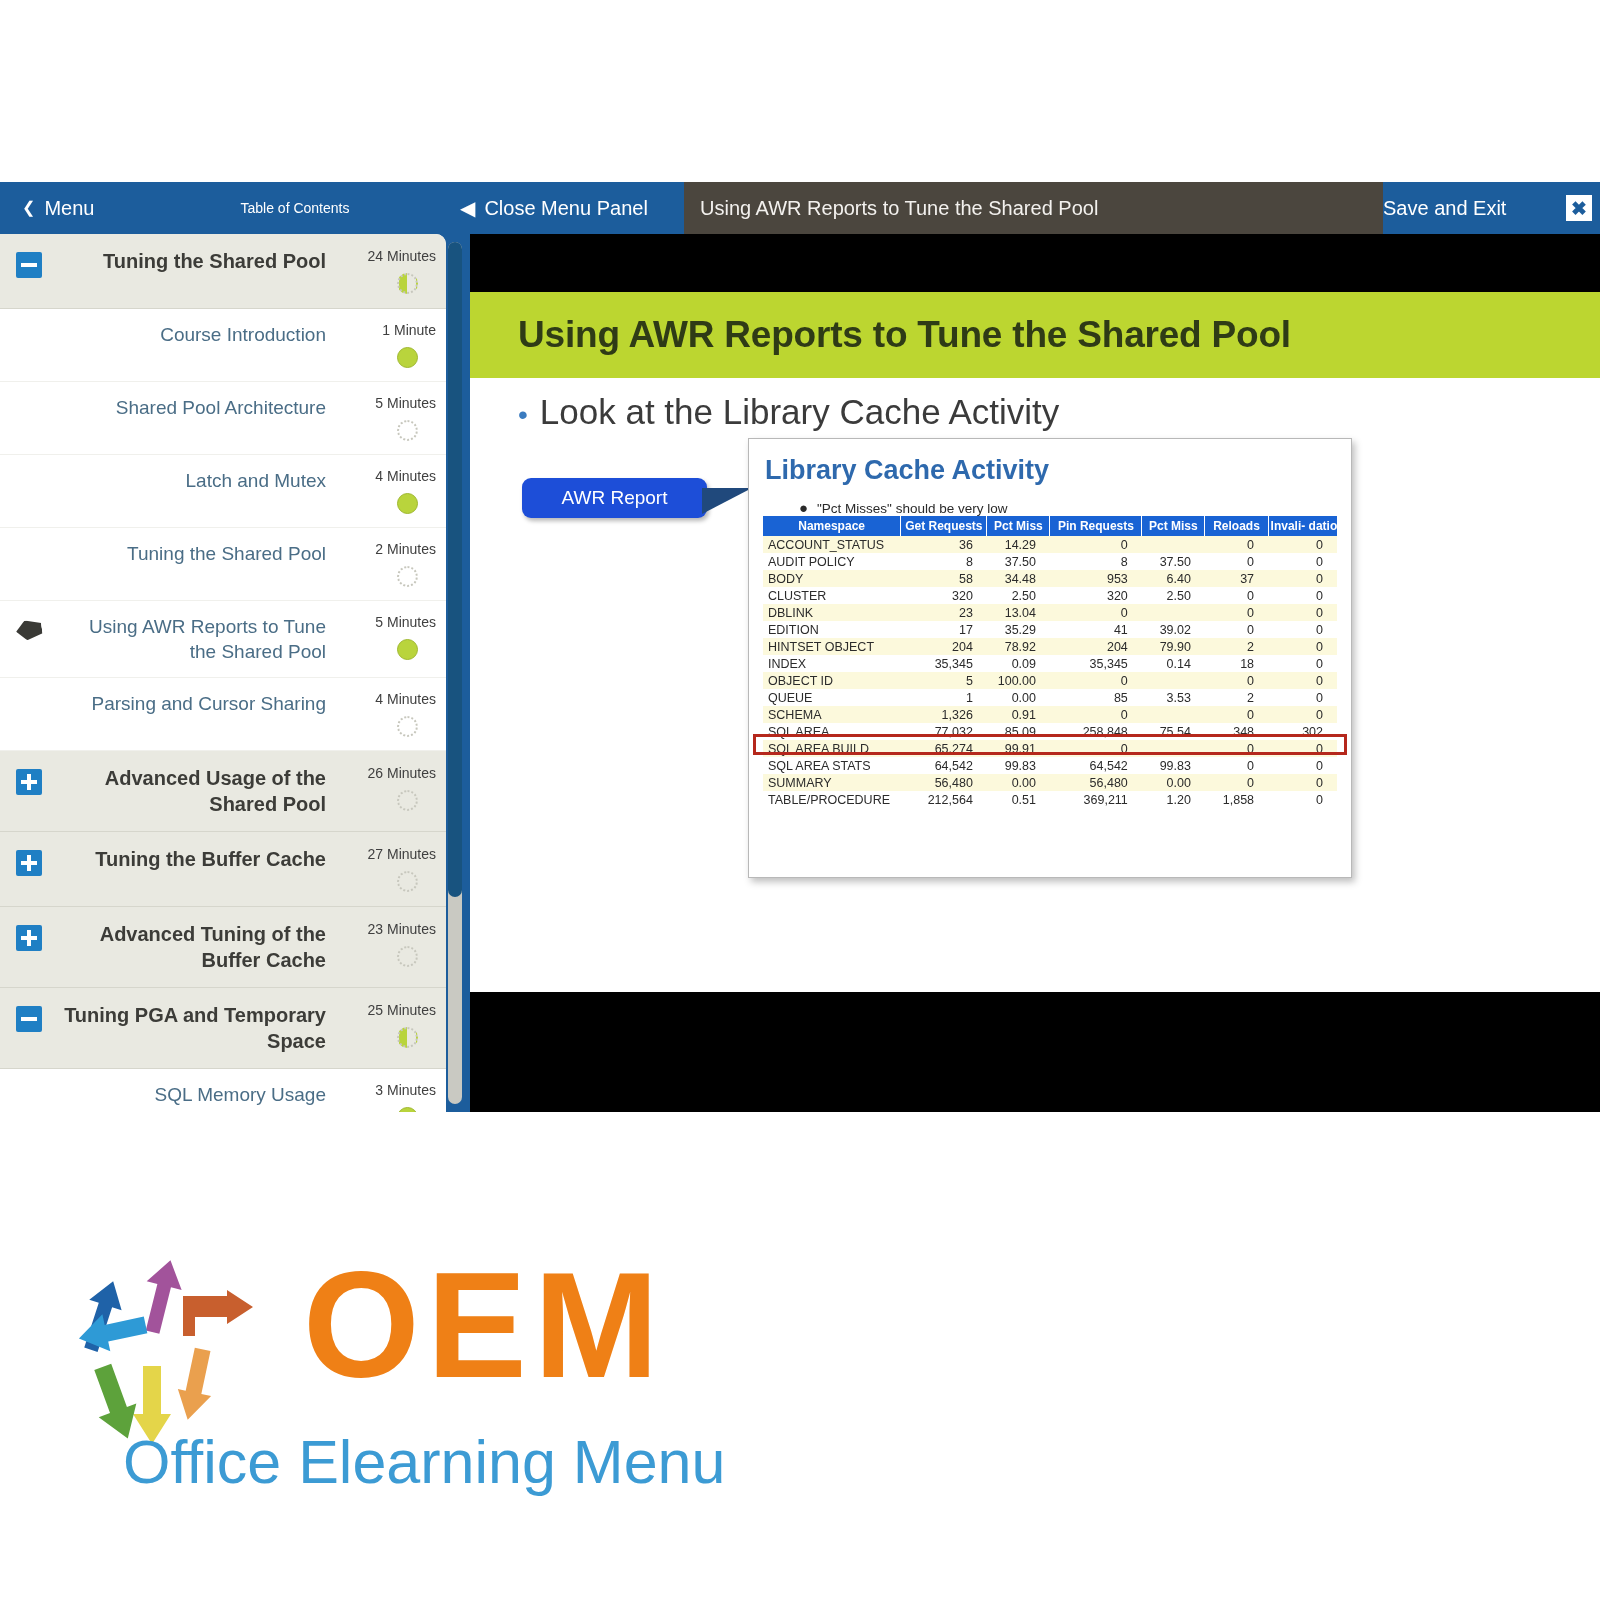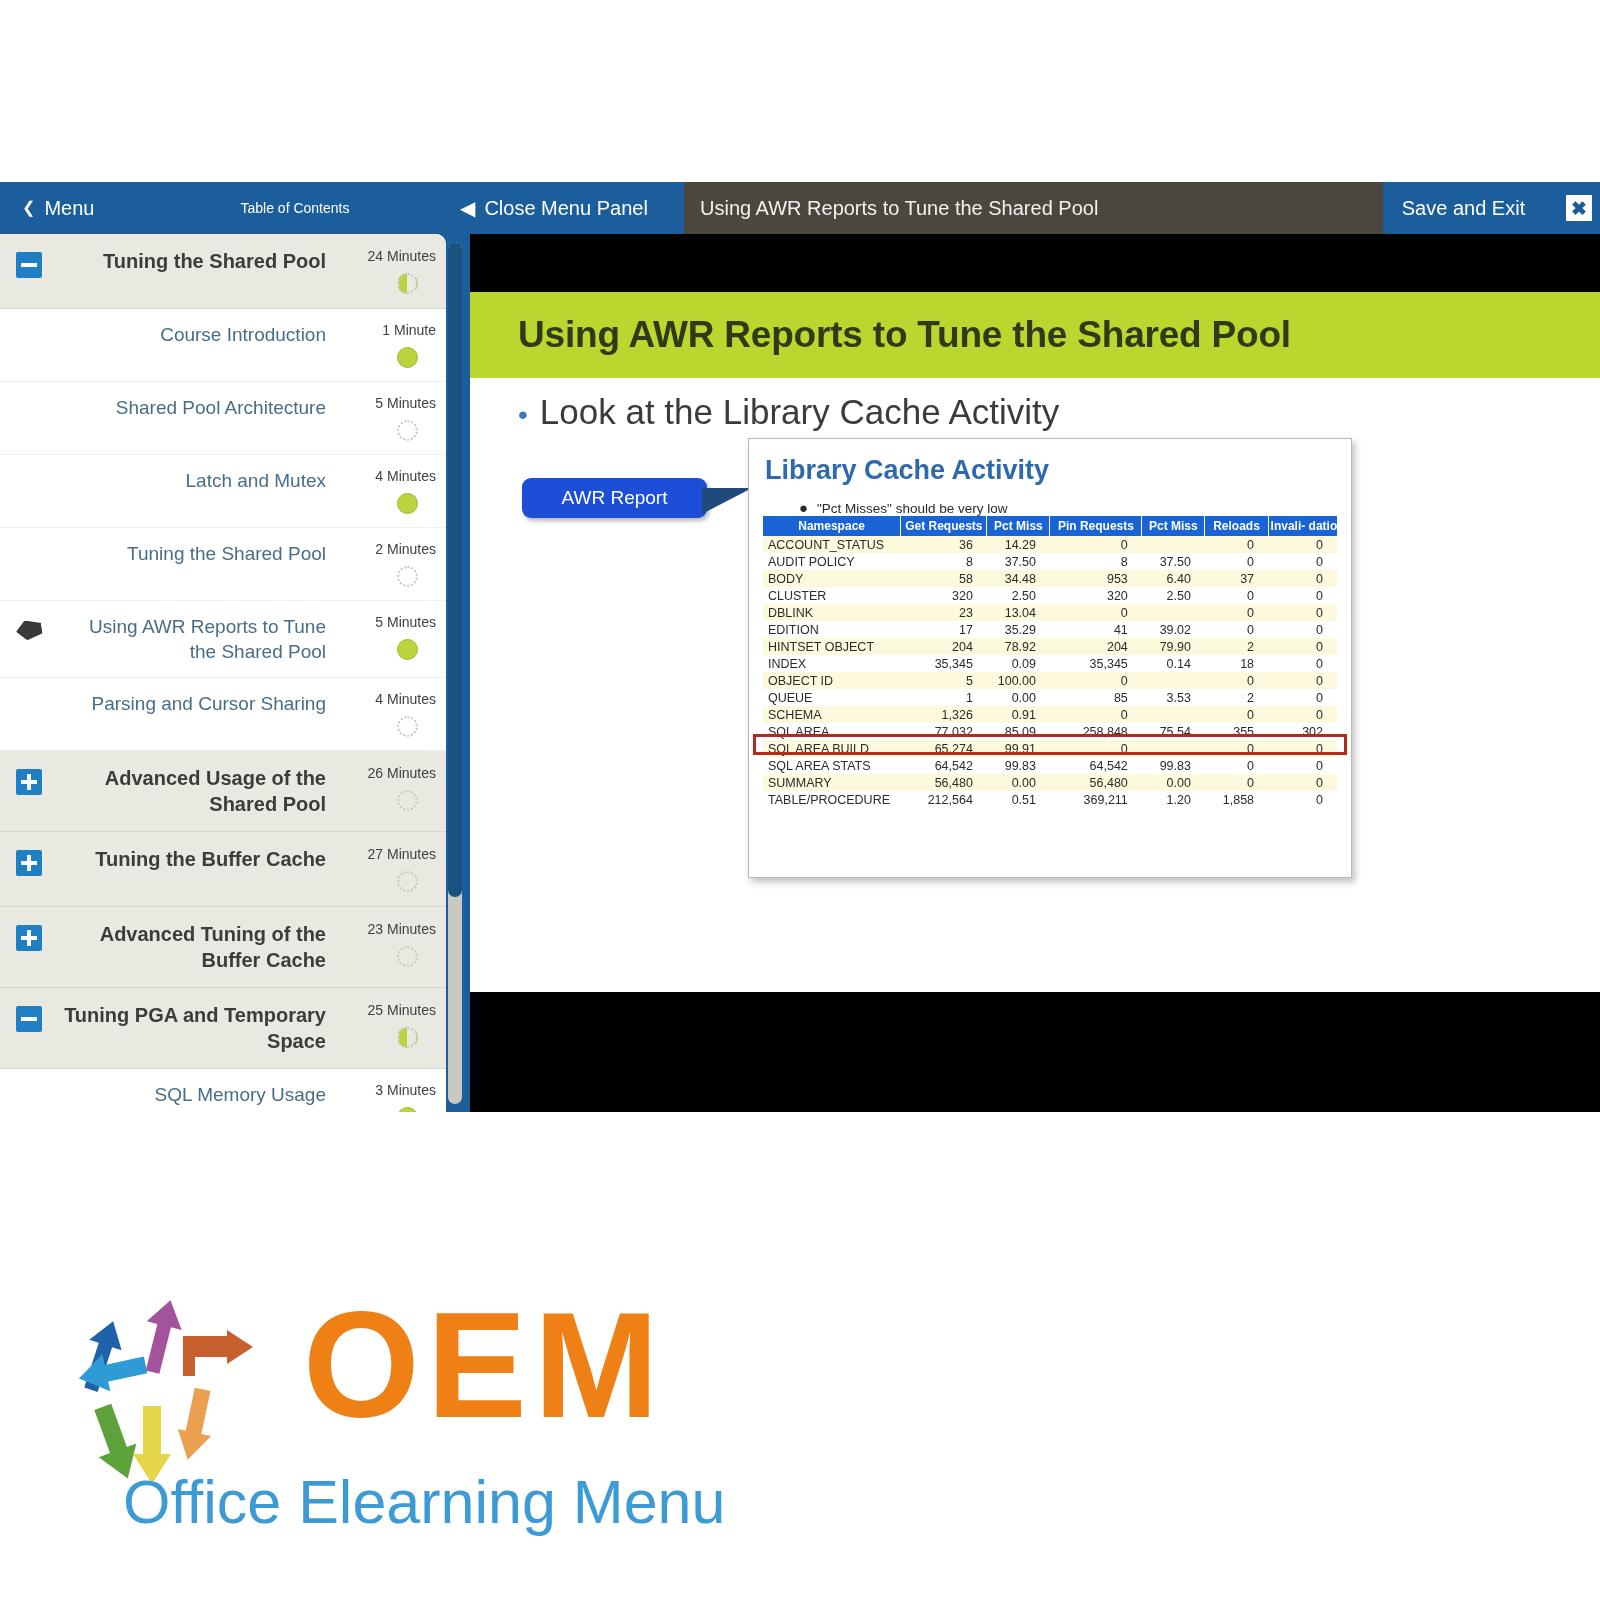--- a/index.html
+++ b/index.html
@@ -82,21 +82,21 @@
     align-items: center;
     padding-left: 16px;
     color: #f3f1ee;
     font-size: 20px;
     box-sizing: border-box;
   }
   .tb-save {
     flex: 0 0 175px;
     display: flex;
     align-items: center;
-    justify-content: center;
+    justify-content: flex-start;
     color: #ffffff;
     font-size: 20px;
     padding-right: 14px;
     box-sizing: border-box;
     cursor: pointer;
   }
   .tb-close {
     flex: 0 0 42px;
     display: flex;
     align-items: center;
@@ -416,21 +416,21 @@
     height: 25px;
     border: 3px solid #b5281c;
     box-sizing: border-box;
     pointer-events: none;
   }
 
   
   #logo {
     position: absolute;
     left: 0;
-    top: 1280px;
+    top: 1240px;
     width: 1600px;
     height: 300px;
   }
   .logo-inner {
     position: absolute;
     left: 75px; top: 0;
     width: 720px;
     height: 300px;
   }
   .logo-arrows {
@@ -749,21 +749,21 @@
                   <td class="num"></td>
                   <td class="num">0</td>
                   <td class="num">0</td>
                 </tr>
                 <tr>
                   <td class="ns">SQL AREA</td>
                   <td class="num">77,032</td>
                   <td class="num">85.09</td>
                   <td class="num">258,848</td>
                   <td class="num">75.54</td>
-                  <td class="num">355</td>
+                  <td class="num">348</td>
                   <td class="num">302</td>
                 </tr>
                 <tr>
                   <td class="ns">SQL AREA BUILD</td>
                   <td class="num">65,274</td>
                   <td class="num">99.91</td>
                   <td class="num">0</td>
                   <td class="num"></td>
                   <td class="num">0</td>
                   <td class="num">0</td>

